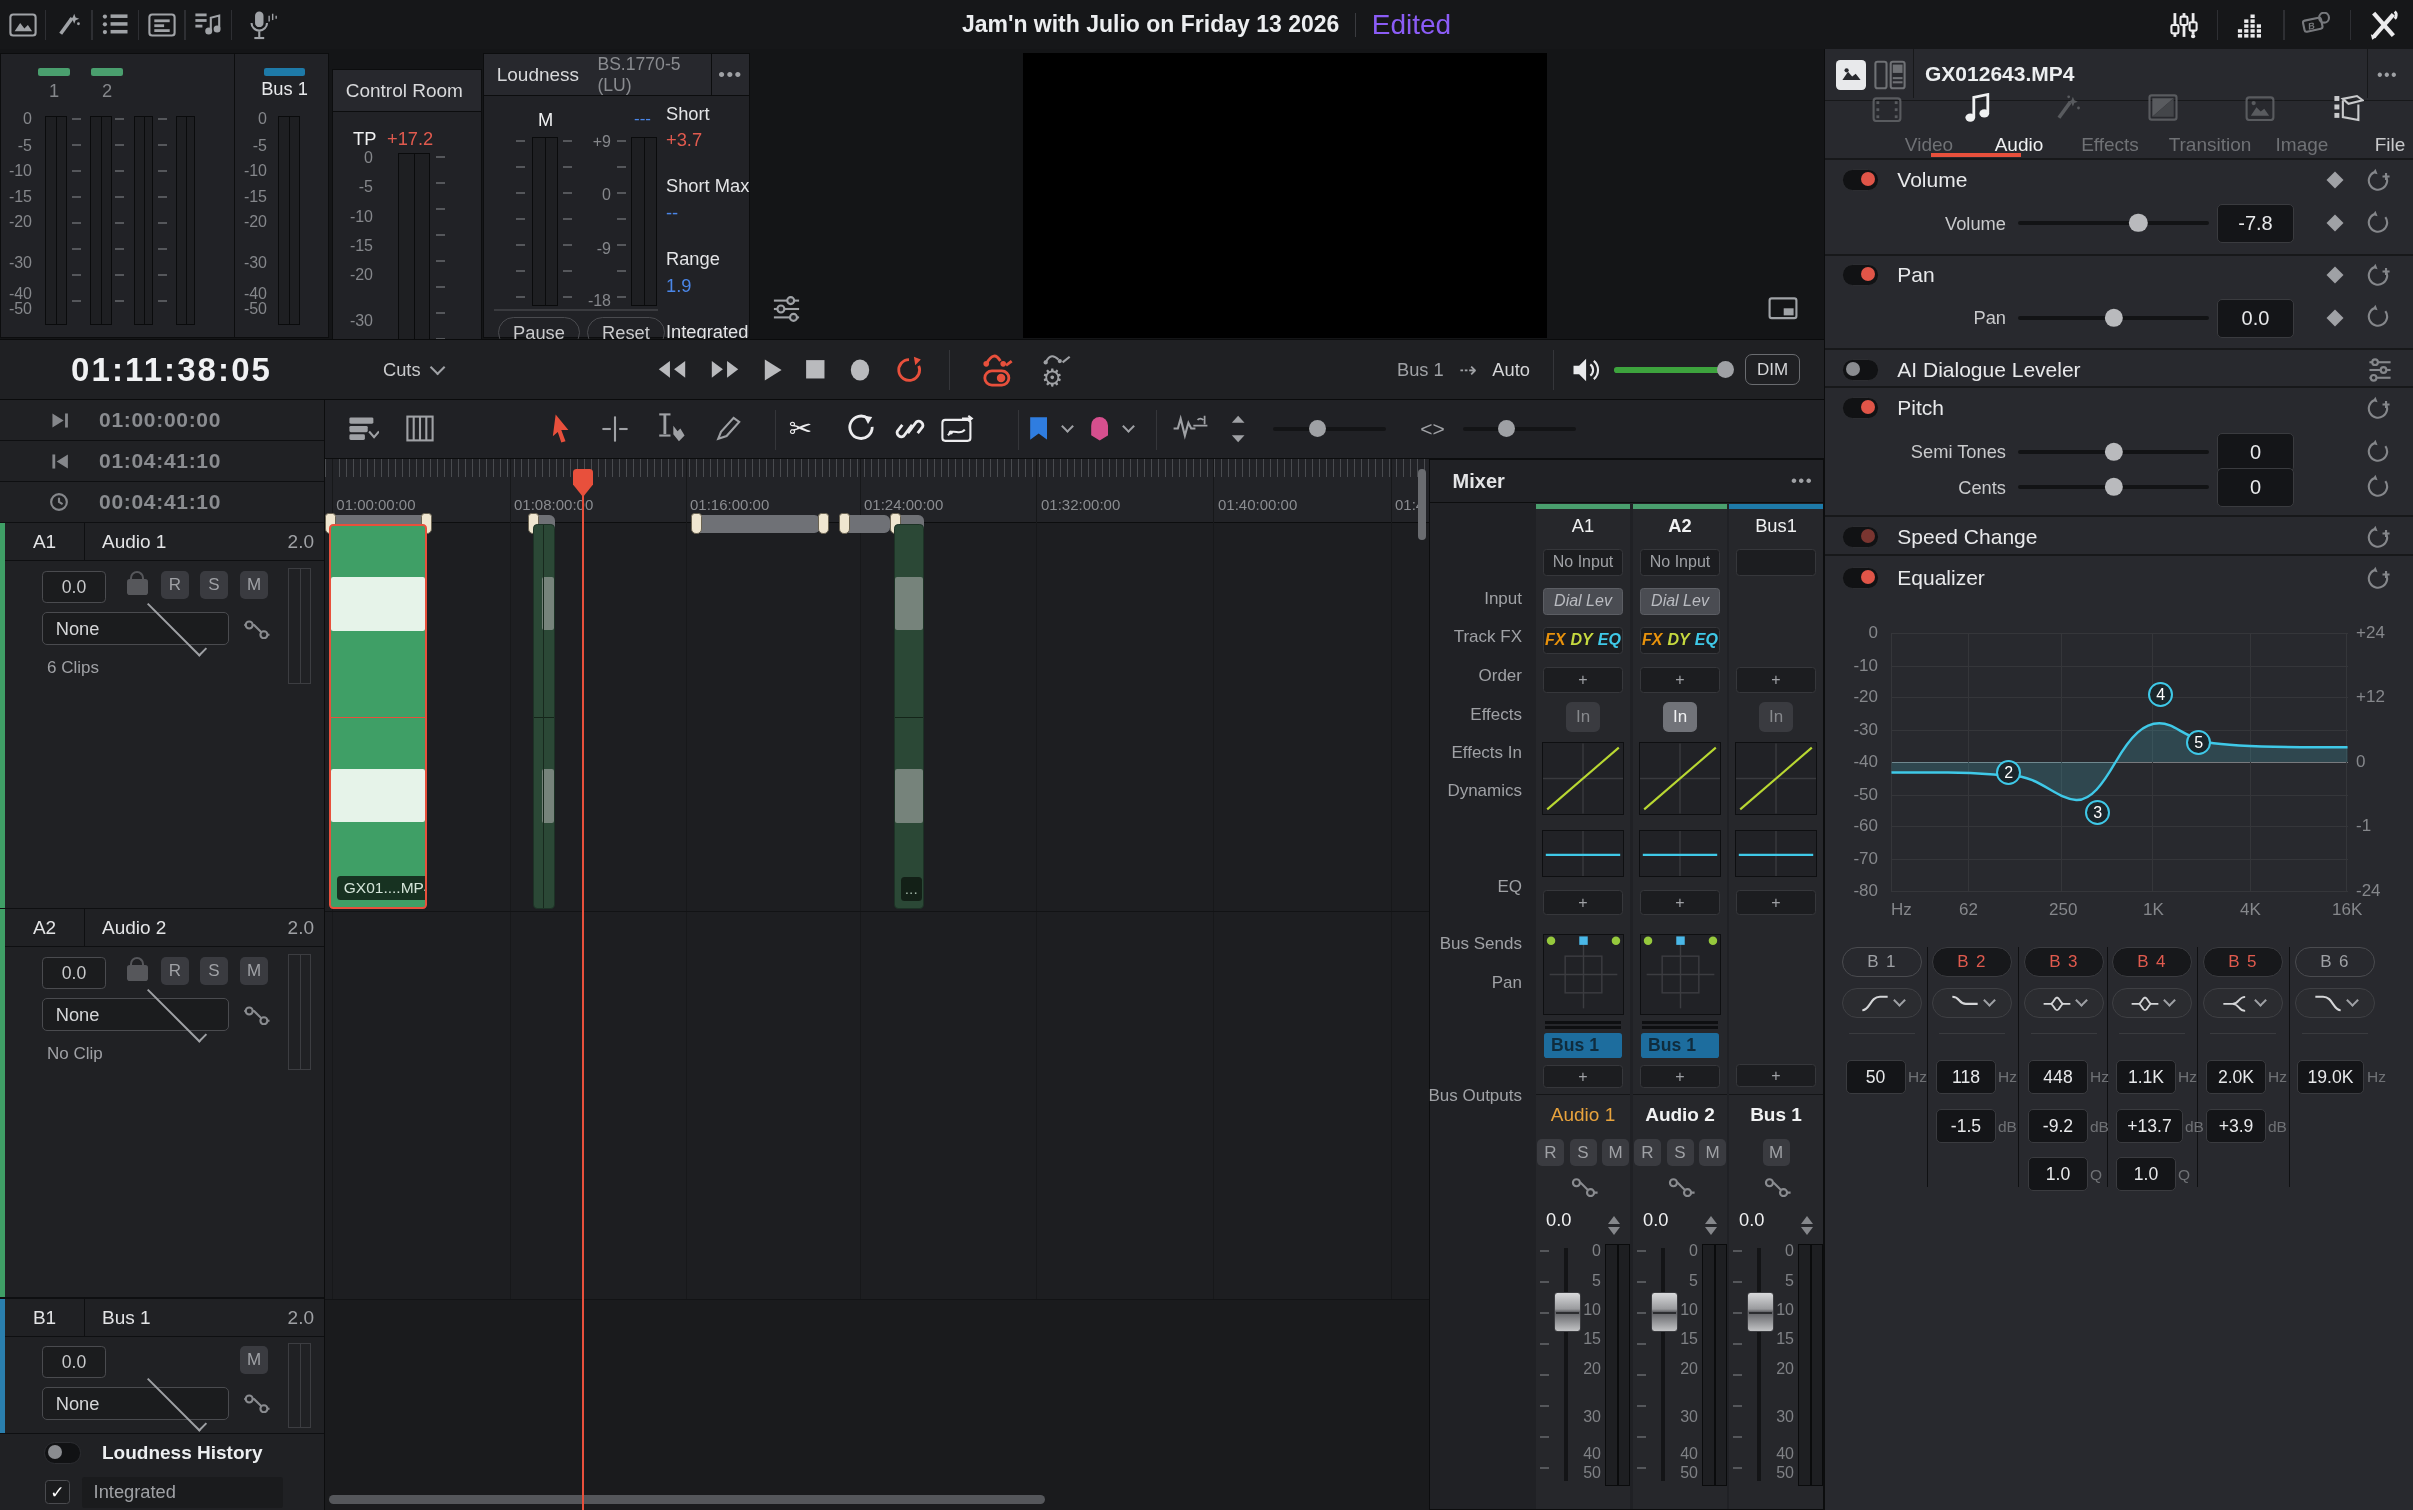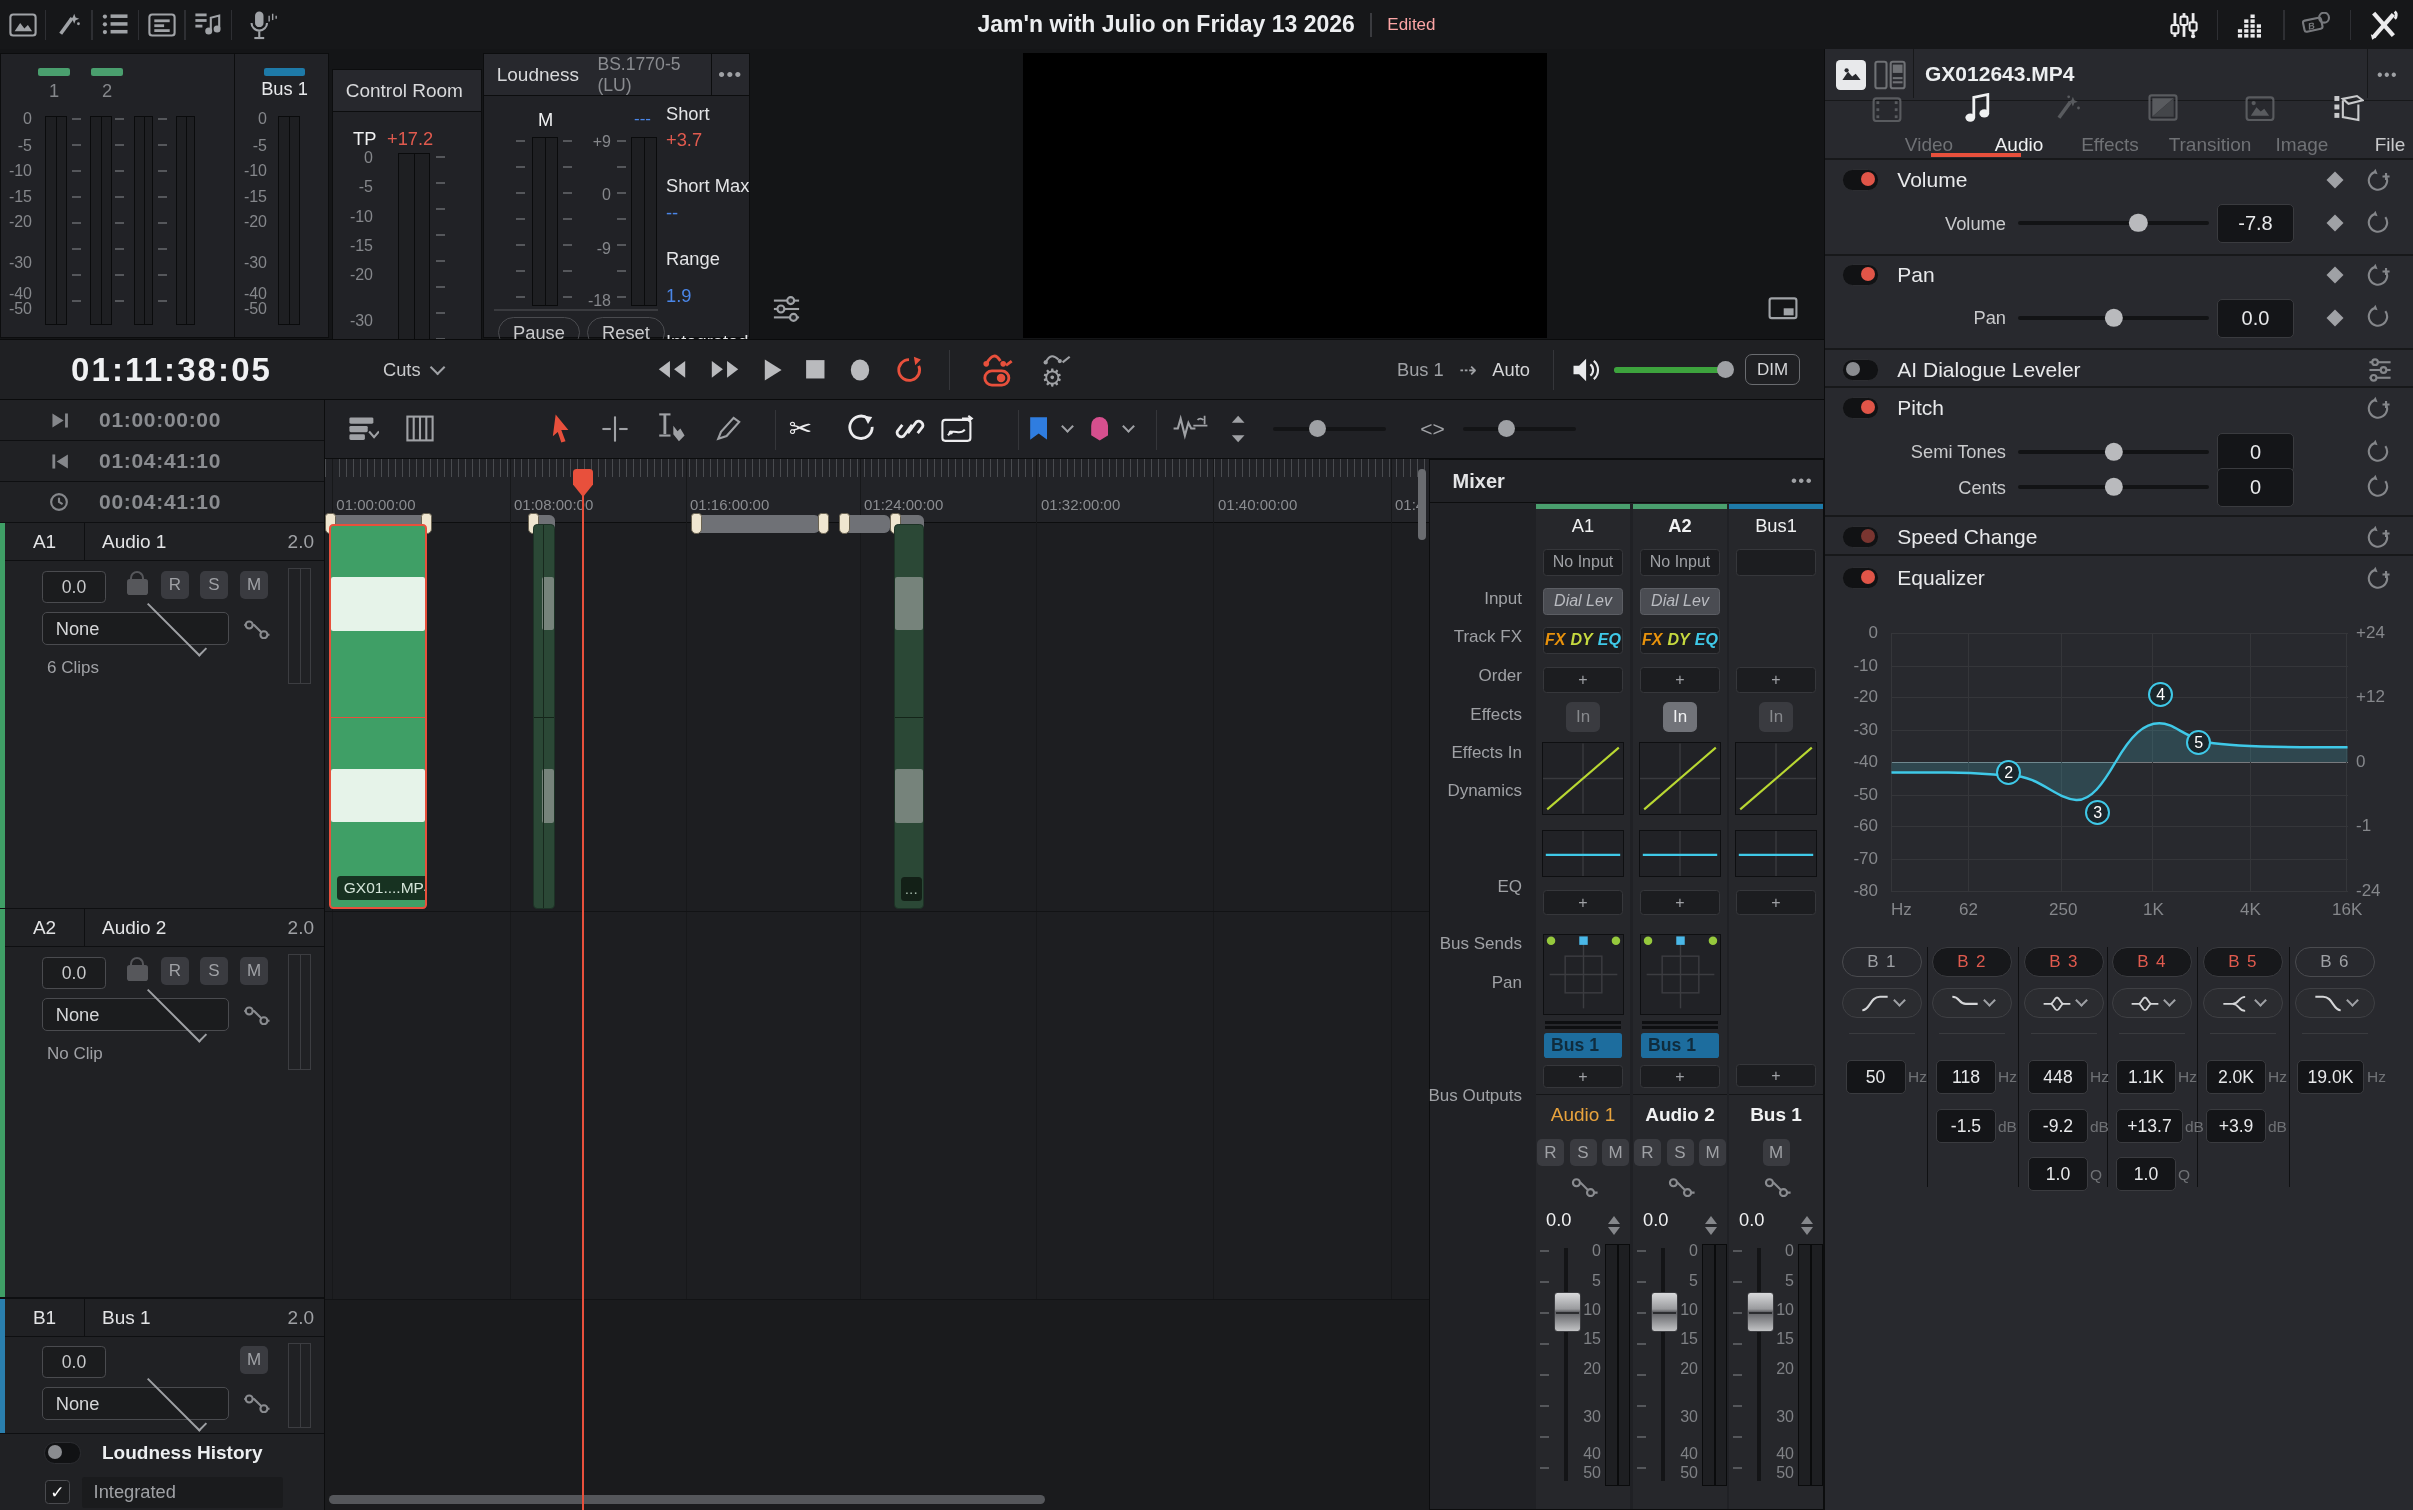--- a/index.html
+++ b/index.html
@@ -8,21 +8,21 @@
   .flex{display:flex;align-items:center}
   .cc{display:flex;align-items:center;justify-content:center}
   svg{display:block}
   
   #topbar{left:0;top:0;width:2413px;height:49px;background:#161719;border-bottom:1.4px solid #0a0b0c}
   .tsep{width:1.4px;height:30px;background:#2e2f33}
   .ticon{width:45px;height:49px;display:flex;align-items:center;justify-content:center}
   #title-grp{left:0;top:0;width:2413px;height:49px;justify-content:center;gap:15.5px}
   #proj-title{font-size:23px;font-weight:bold;color:#eceef0}
   #title-div{width:1.4px;height:24px;background:#3a3b3f}
-  #edited{font-size:17px;color:#fca5a5}
+  #edited{font-size:28px;color:#8b5cf6}
   
   #row2{left:0;top:49px;width:1824px;height:289px;background:#141517}
   .panel{background:#212226;border:1.4px solid #0c0d0e;box-sizing:border-box}
   .phead{height:41px;background:#27282d;border-bottom:1.4px solid #0c0d0e;display:flex;align-items:center;font-size:19px;color:#d8d9db}
   .scalecol{font-size:16px;color:#85878b;text-align:right}
   .scalecol div{position:absolute;right:0;transform:translateY(-50%)}
   .vmeter{position:absolute;border:1.4px solid #0a0b0c;background:#1e1f22}
   .vmeter:after{content:"";position:absolute;left:50%;top:0;bottom:0;width:1.4px;background:#0a0b0c}
   .ticks{position:absolute;width:9.2px;background-image:repeating-linear-gradient(to bottom,#55575b 0 2.1px,transparent 2.1px 26px)}
   .capbar{position:absolute;height:8.5px;border-radius:2.1px}
@@ -327,21 +327,21 @@
     <div class="vmeter" style="left:147px;top:83px;width:24px;height:167px"></div>
     <div class="p" style="left:10px;top:255px;width:164px;height:1.4px;background:#3a3b3f"></div>
     <button class="pillbtn p cc" style="left:14px;top:263px;width:82px;height:31px">Pause</button>
     <button class="pillbtn p cc" style="left:103px;top:263px;width:78px;height:31px">Reset</button>
     <div class="p" style="left:182px;top:49px;width:83px">
       <div class="lstat-l">Short</div>
       <div class="lstat-v red" style="margin-top:4.2px">+3.7</div>
       <div class="lstat-l" style="margin-top:24px;white-space:nowrap">Short Max</div>
       <div class="lstat-v blue" style="margin-top:4.2px">--</div>
       <div class="lstat-l" style="margin-top:24px">Range</div>
-      <div class="lstat-v blue" style="margin-top:15px">1.9</div>
+      <div class="lstat-v blue" style="margin-top:5px">1.9</div>
       <div class="lstat-l" style="margin-top:24px">Integrated</div>
       <div class="lstat-v red" style="margin-top:4.2px">+4.1</div>
     </div>
   </div>
 
   <div class="p" style="left:771px;top:246px">
     <svg width="31" height="28" viewBox="0 0 44 40">
         <line x1="4" y1="8" x2="40" y2="8" stroke="#a0a3a7" stroke-width="3"></line>
         <circle cx="28" cy="8" r="5" fill="#212226" stroke="#a0a3a7" stroke-width="3"></circle>
         <line x1="4" y1="20" x2="40" y2="20" stroke="#a0a3a7" stroke-width="3"></line>

